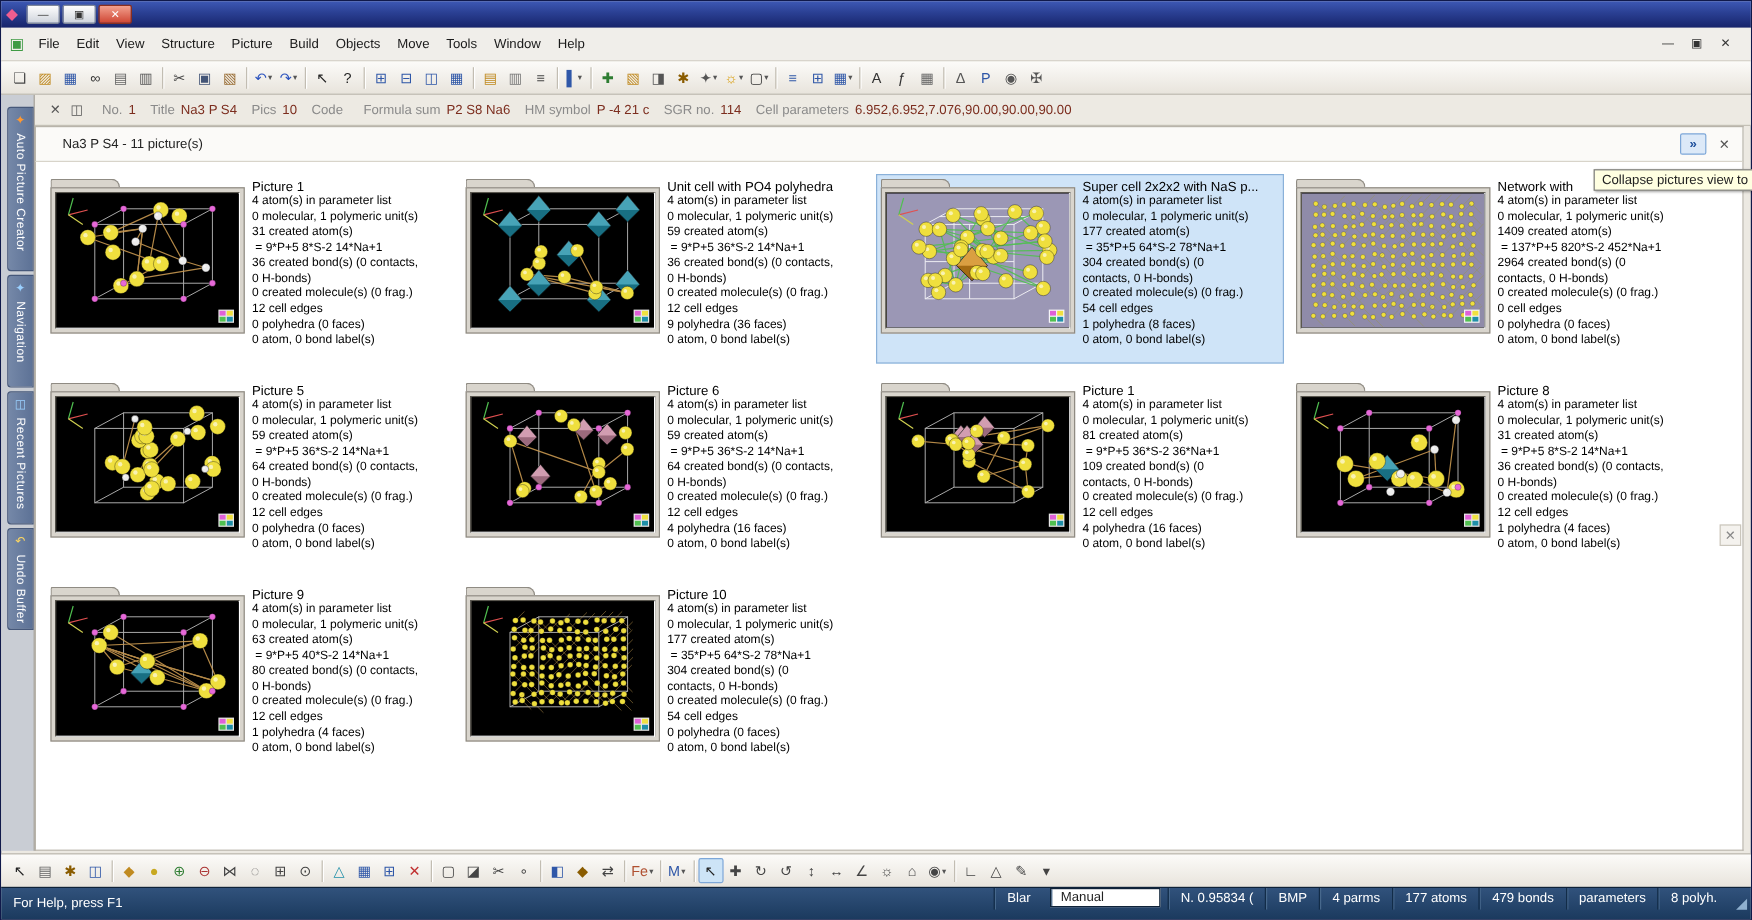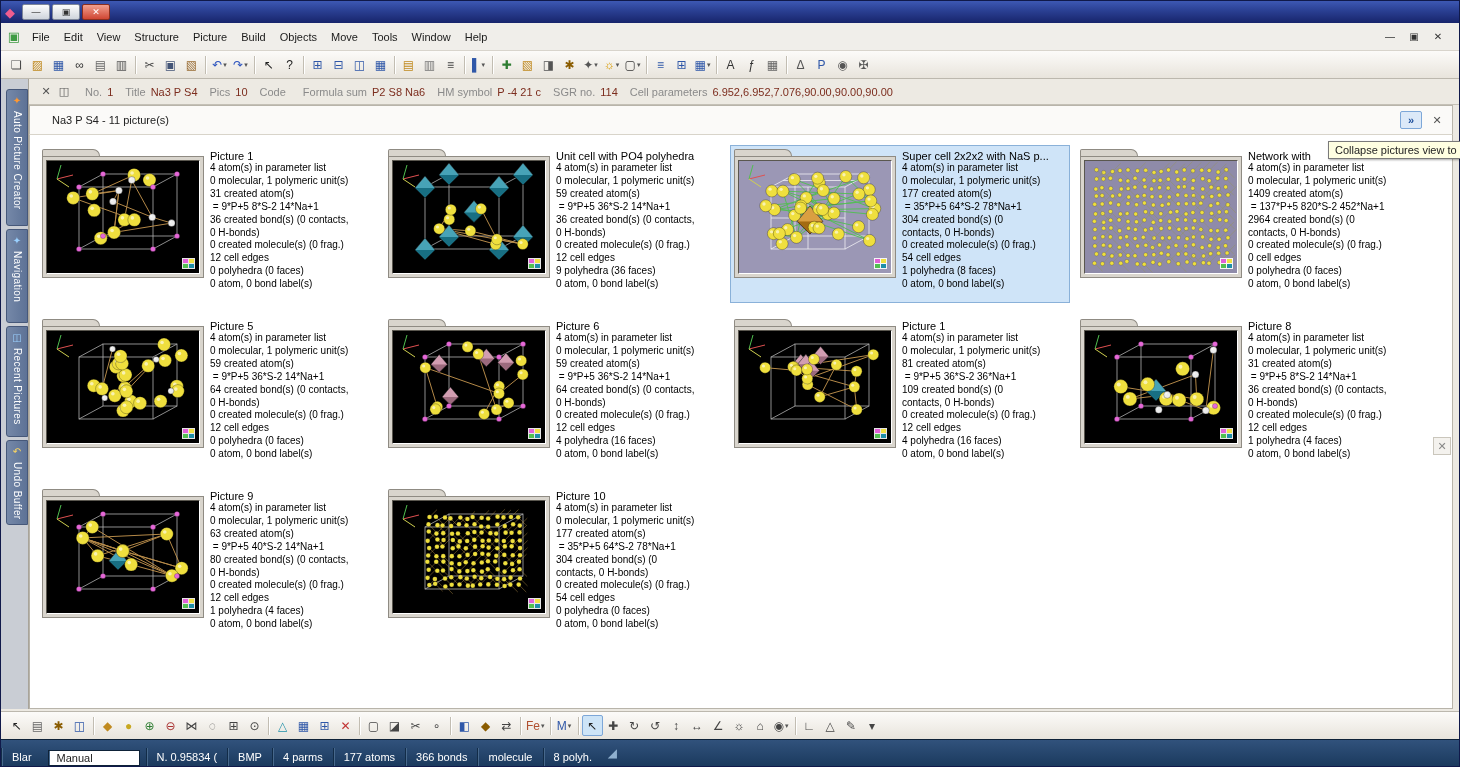--- a/index.html
+++ b/index.html
@@ -2016,27 +2016,28 @@
       </span>
       <span class="tbtn">
         <span style="color: rgb(68, 68, 68);">✎</span>
       </span>
       <span class="tbtn">
         <span style="color: rgb(68, 68, 68);">▾</span>
       </span>
     </div>
 
   <div class="statusbar">
-    <span style="display:flex;align-items:flex-end;height:100%">
+    <span class="st-help">For Help, press F1</span>
+    <span style="display:flex;align-items:flex-start;height:100%">
         <span class="st-seg">Blar</span>
         <span class="st-seg st-field">Manual</span>
         <span class="st-seg">N. 0.95834 (</span>
         <span class="st-seg">BMP</span>
         <span class="st-seg">4 parms</span>
         <span class="st-seg">177 atoms</span>
-        <span class="st-seg">366 bonds</span>
-        <span class="st-seg">molecule</span>
+        <span class="st-seg">479 bonds</span>
+        <span class="st-seg">parameters</span>
         <span class="st-seg">8 polyh.</span>
       </span>
     <span class="grip">◢</span>
   </div>
 
 </div>
 
 </body></html>

